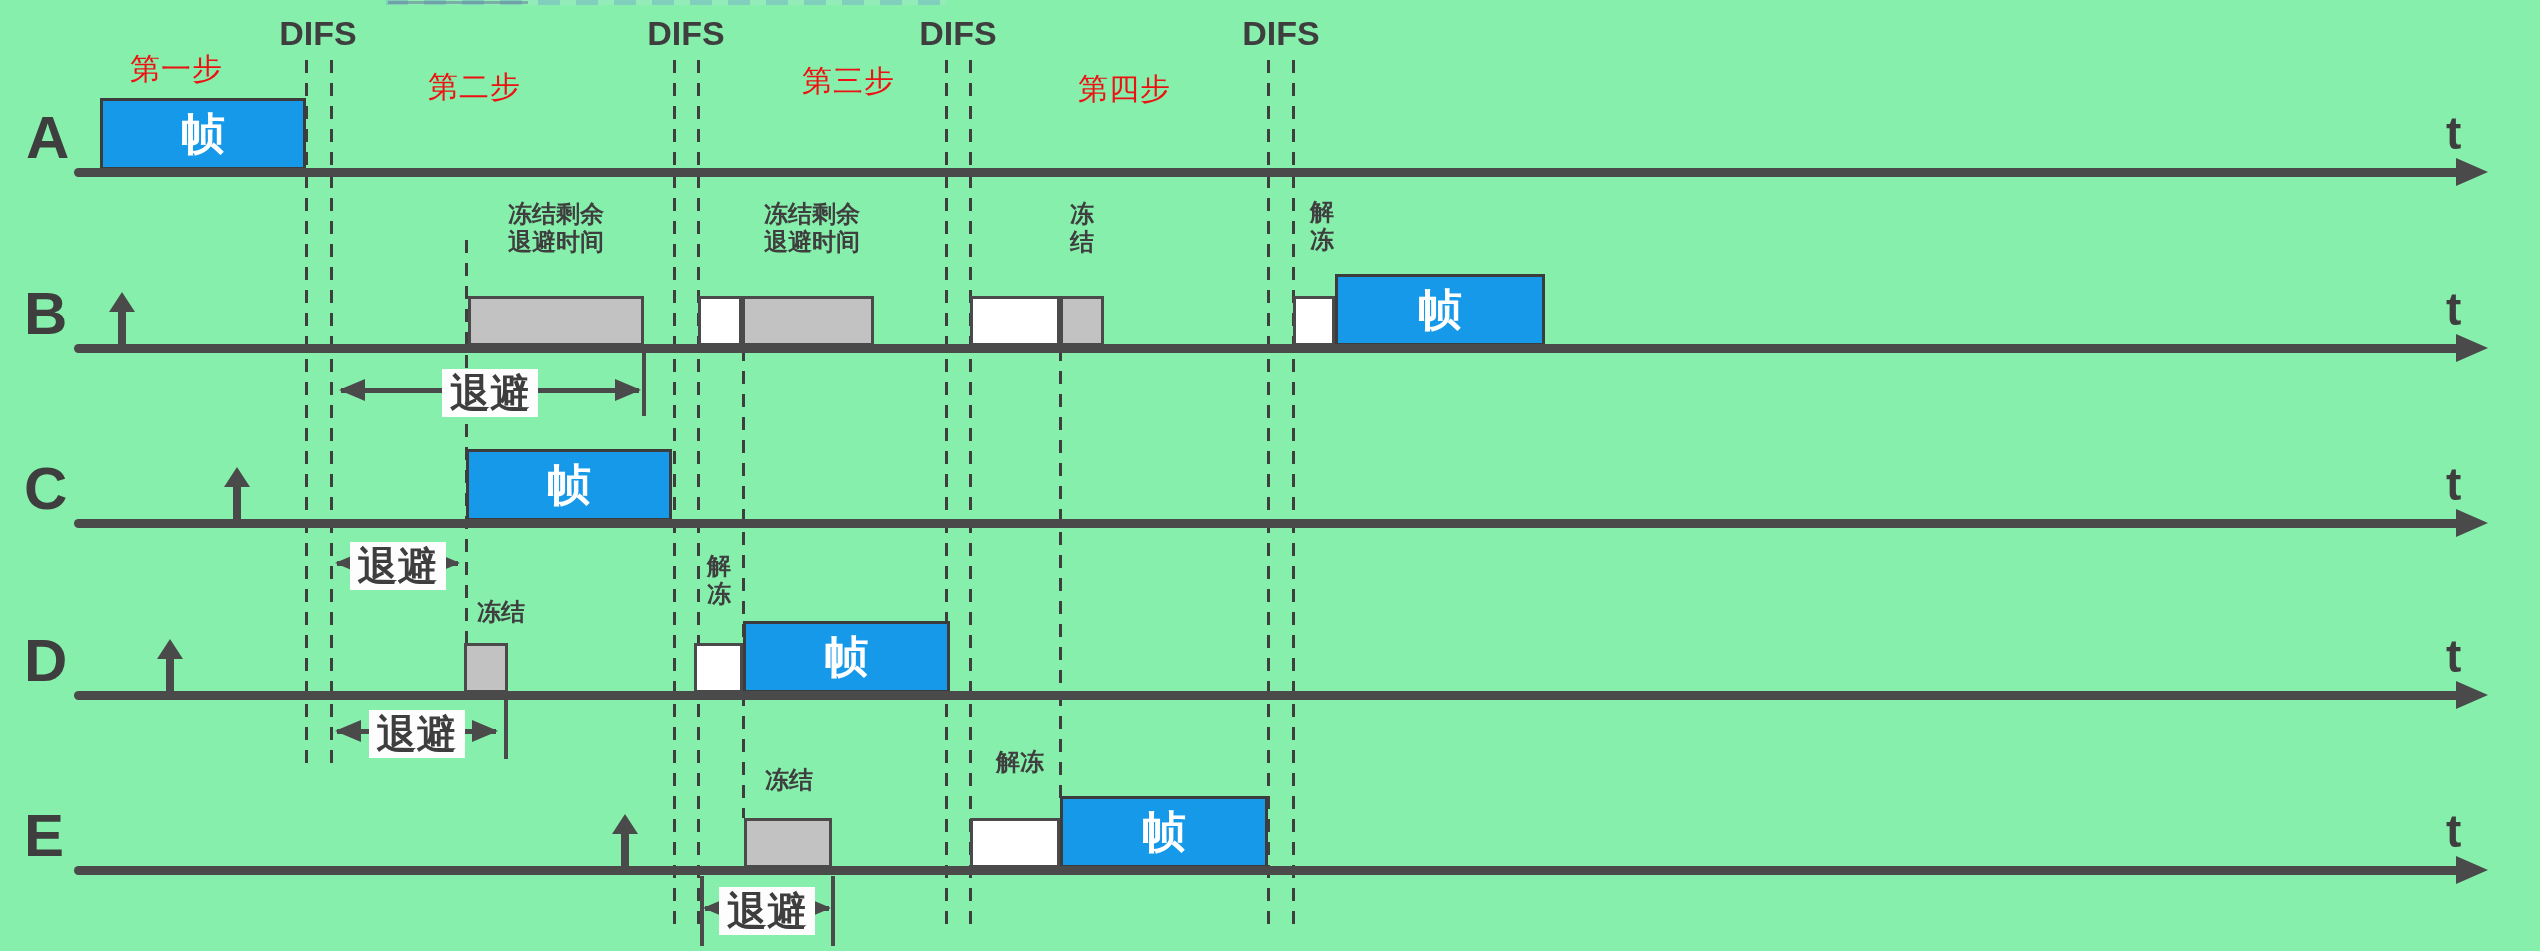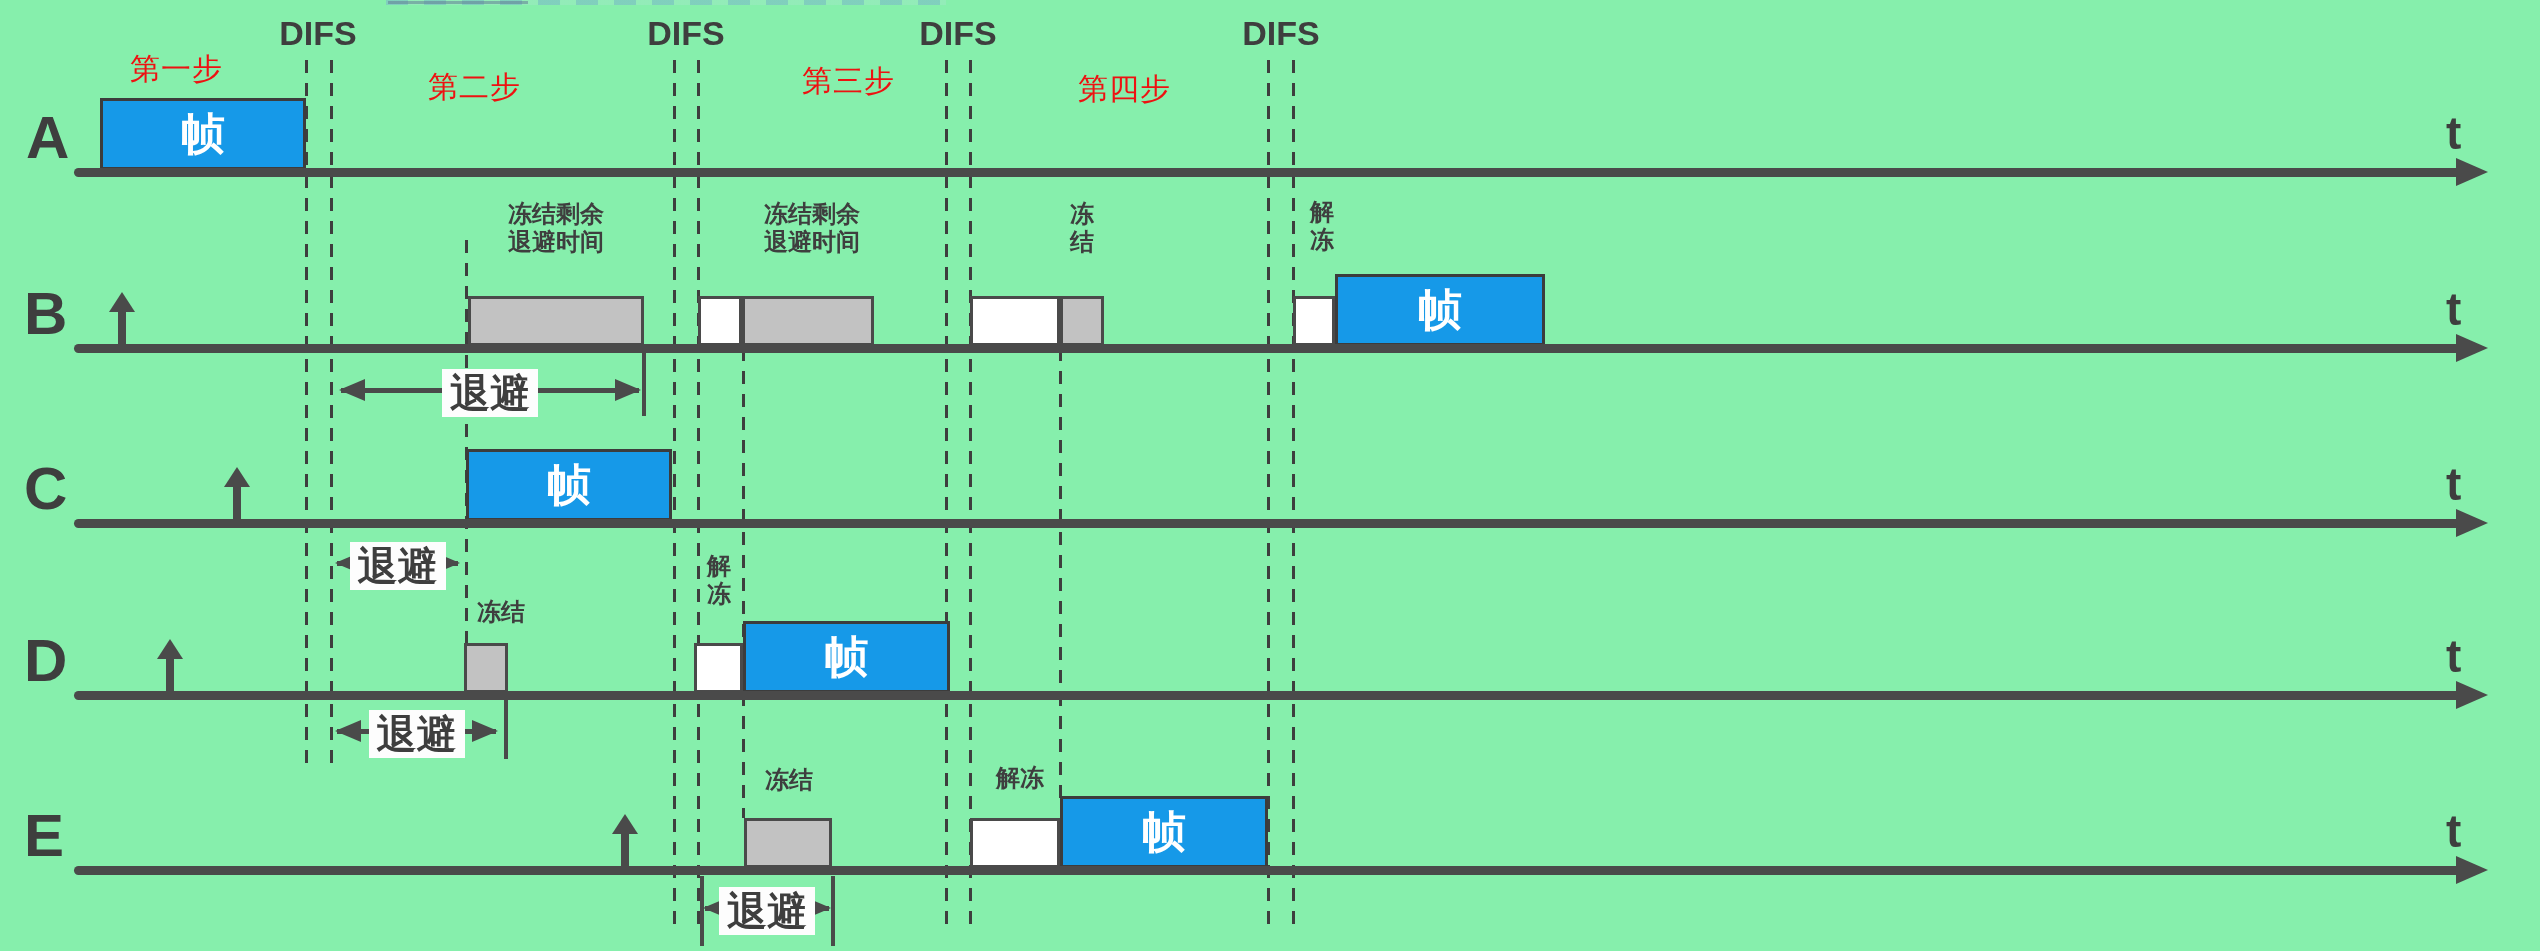--- a/index.html
+++ b/index.html
@@ -172,21 +172,21 @@
 
   <div class="station" style="left:24px; top:806px;">E</div>
   <div class="timeline" style="top:866px;"></div>
   <div class="tl-arrow" style="top:856px;"></div>
   <div class="t-label" style="left:2446px; top:808px;">t</div>
   <div class="uparrow" style="left:610px; top:814px;">
     <div class="head"></div>
     <div class="stem"></div>
   </div>
   <div class="anno" style="left:749px; top:766px; width:80px;">冻结</div>
-  <div class="anno" style="left:978px; top:764px; width:84px;">解冻</div>
+  <div class="anno" style="left:978px; top:748px; width:84px;">解冻</div>
   <div class="gbox" style="left:744px; top:818px; width:88px;"></div>
   <div class="wbox" style="left:970px; top:818px; width:90px;"></div>
   <div class="frame" style="left:1060px; top:796px; width:208px;">
     <span>帧</span>
   </div>
   <div class="backoff" style="left:703px; top:890px; width:128px;">
     <div class="bl"></div>
     <div class="ah-l"></div>
     <div class="ah-r"></div>
     <div class="bk-text">退避</div>

